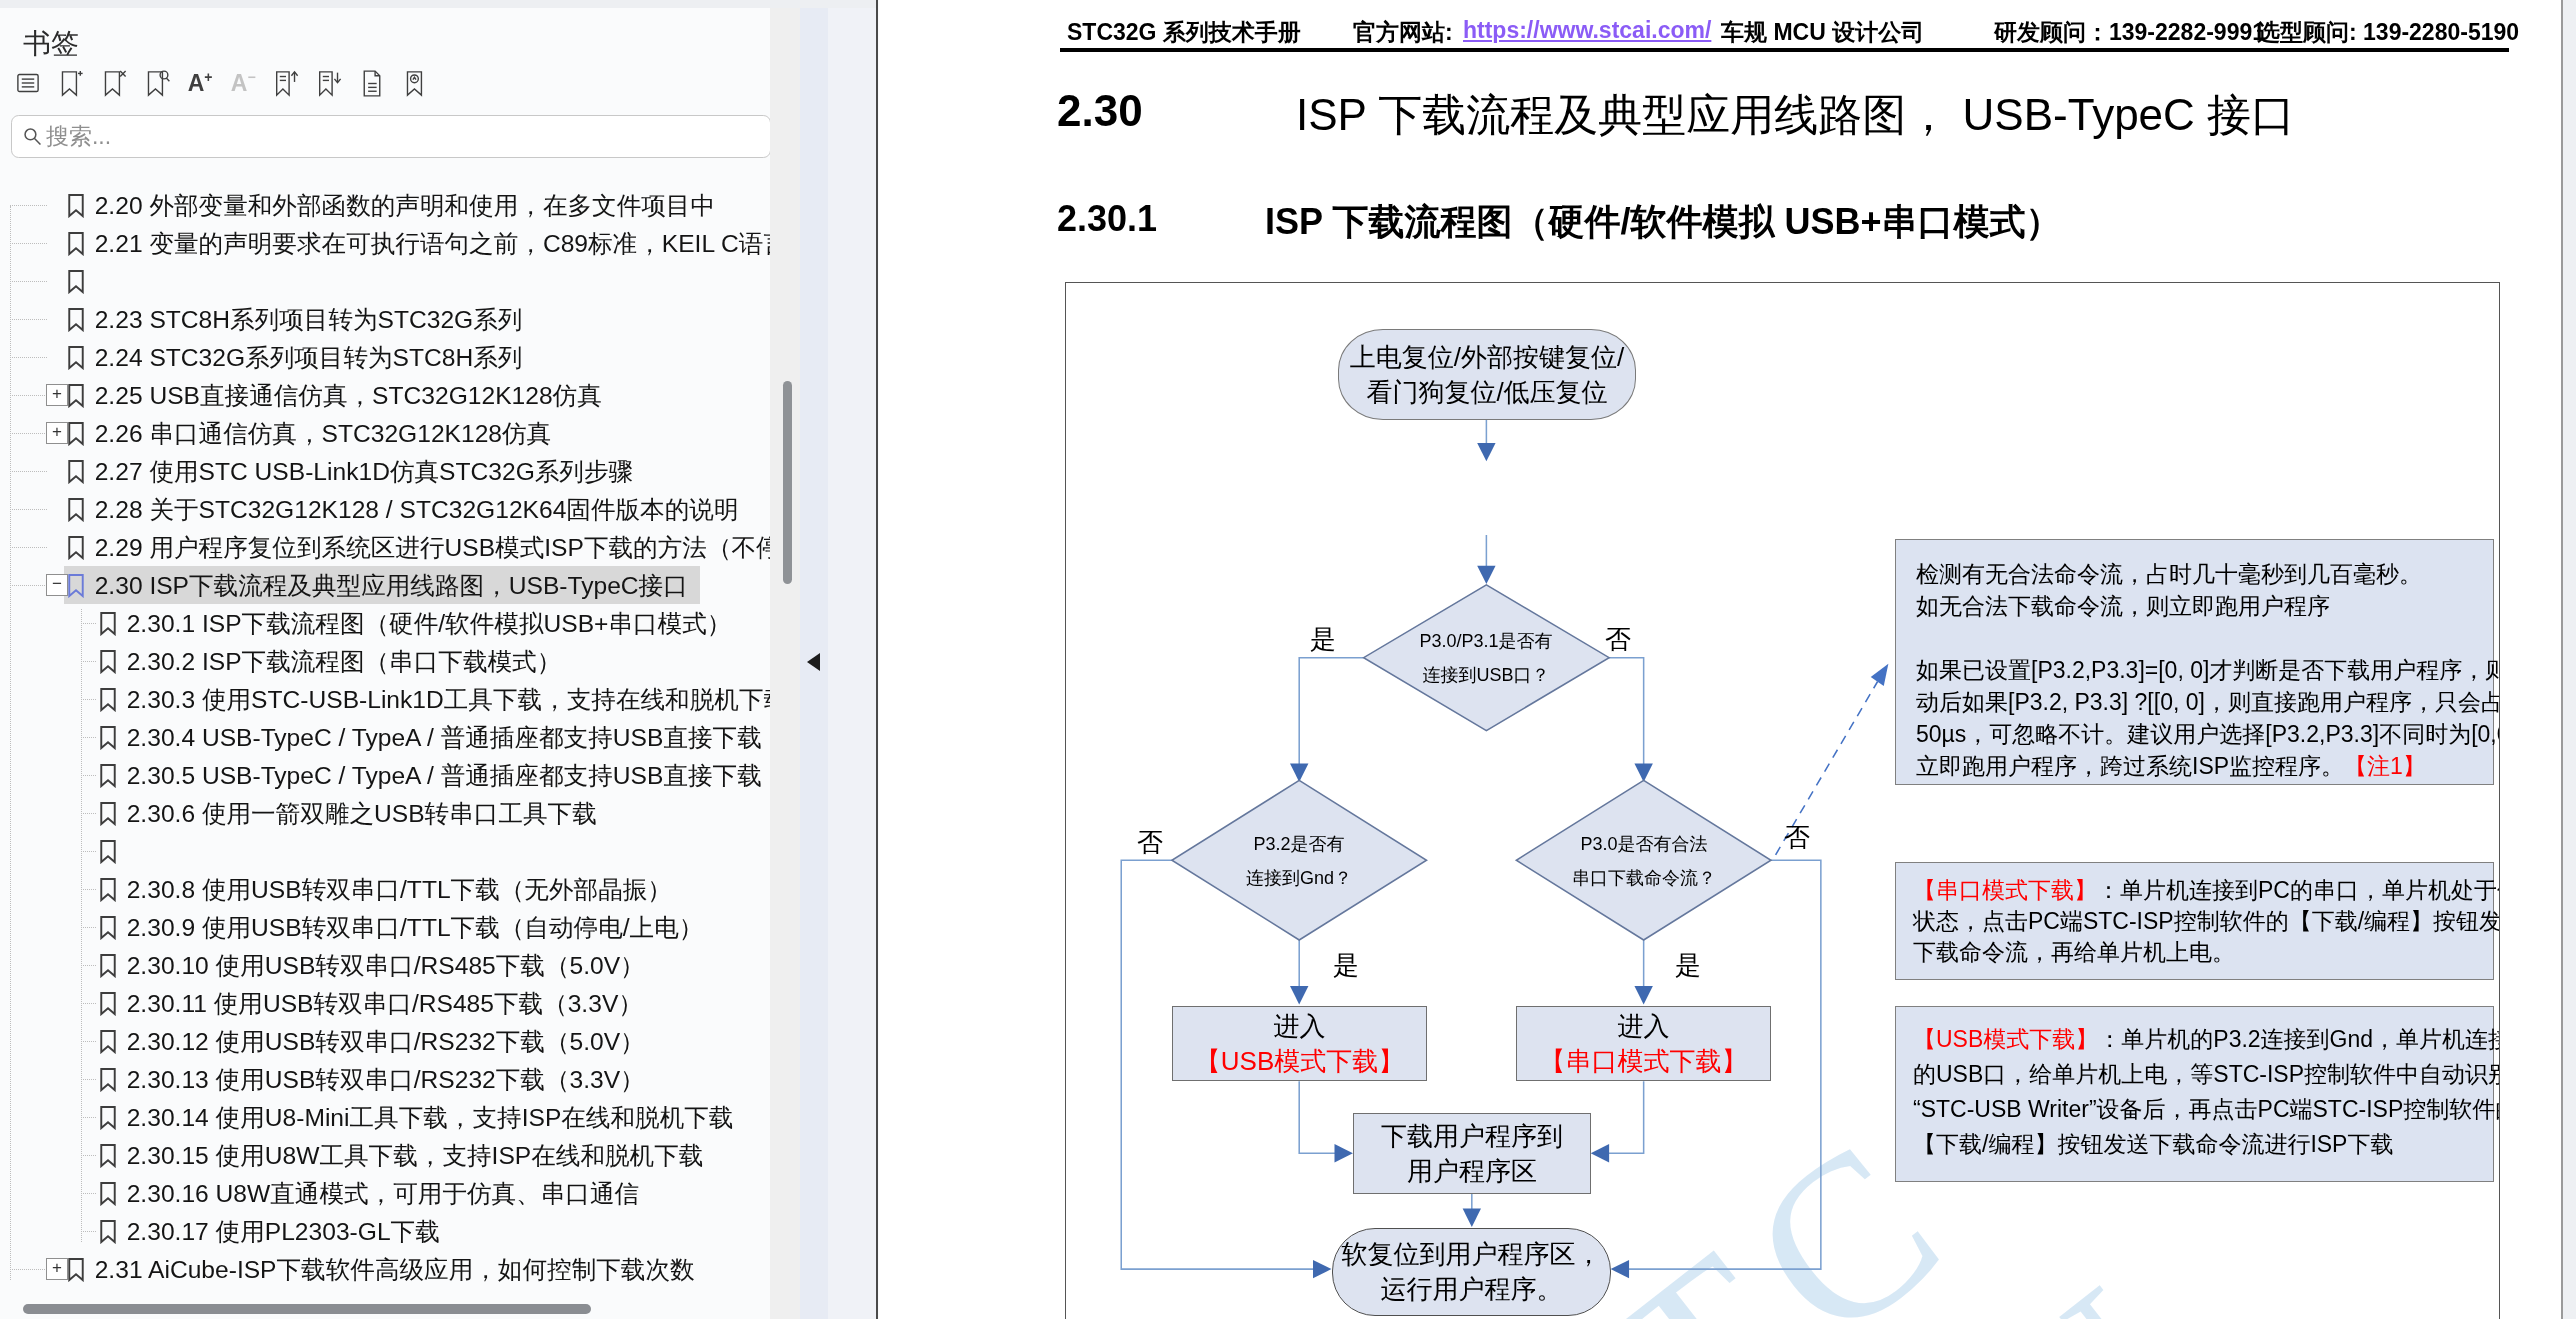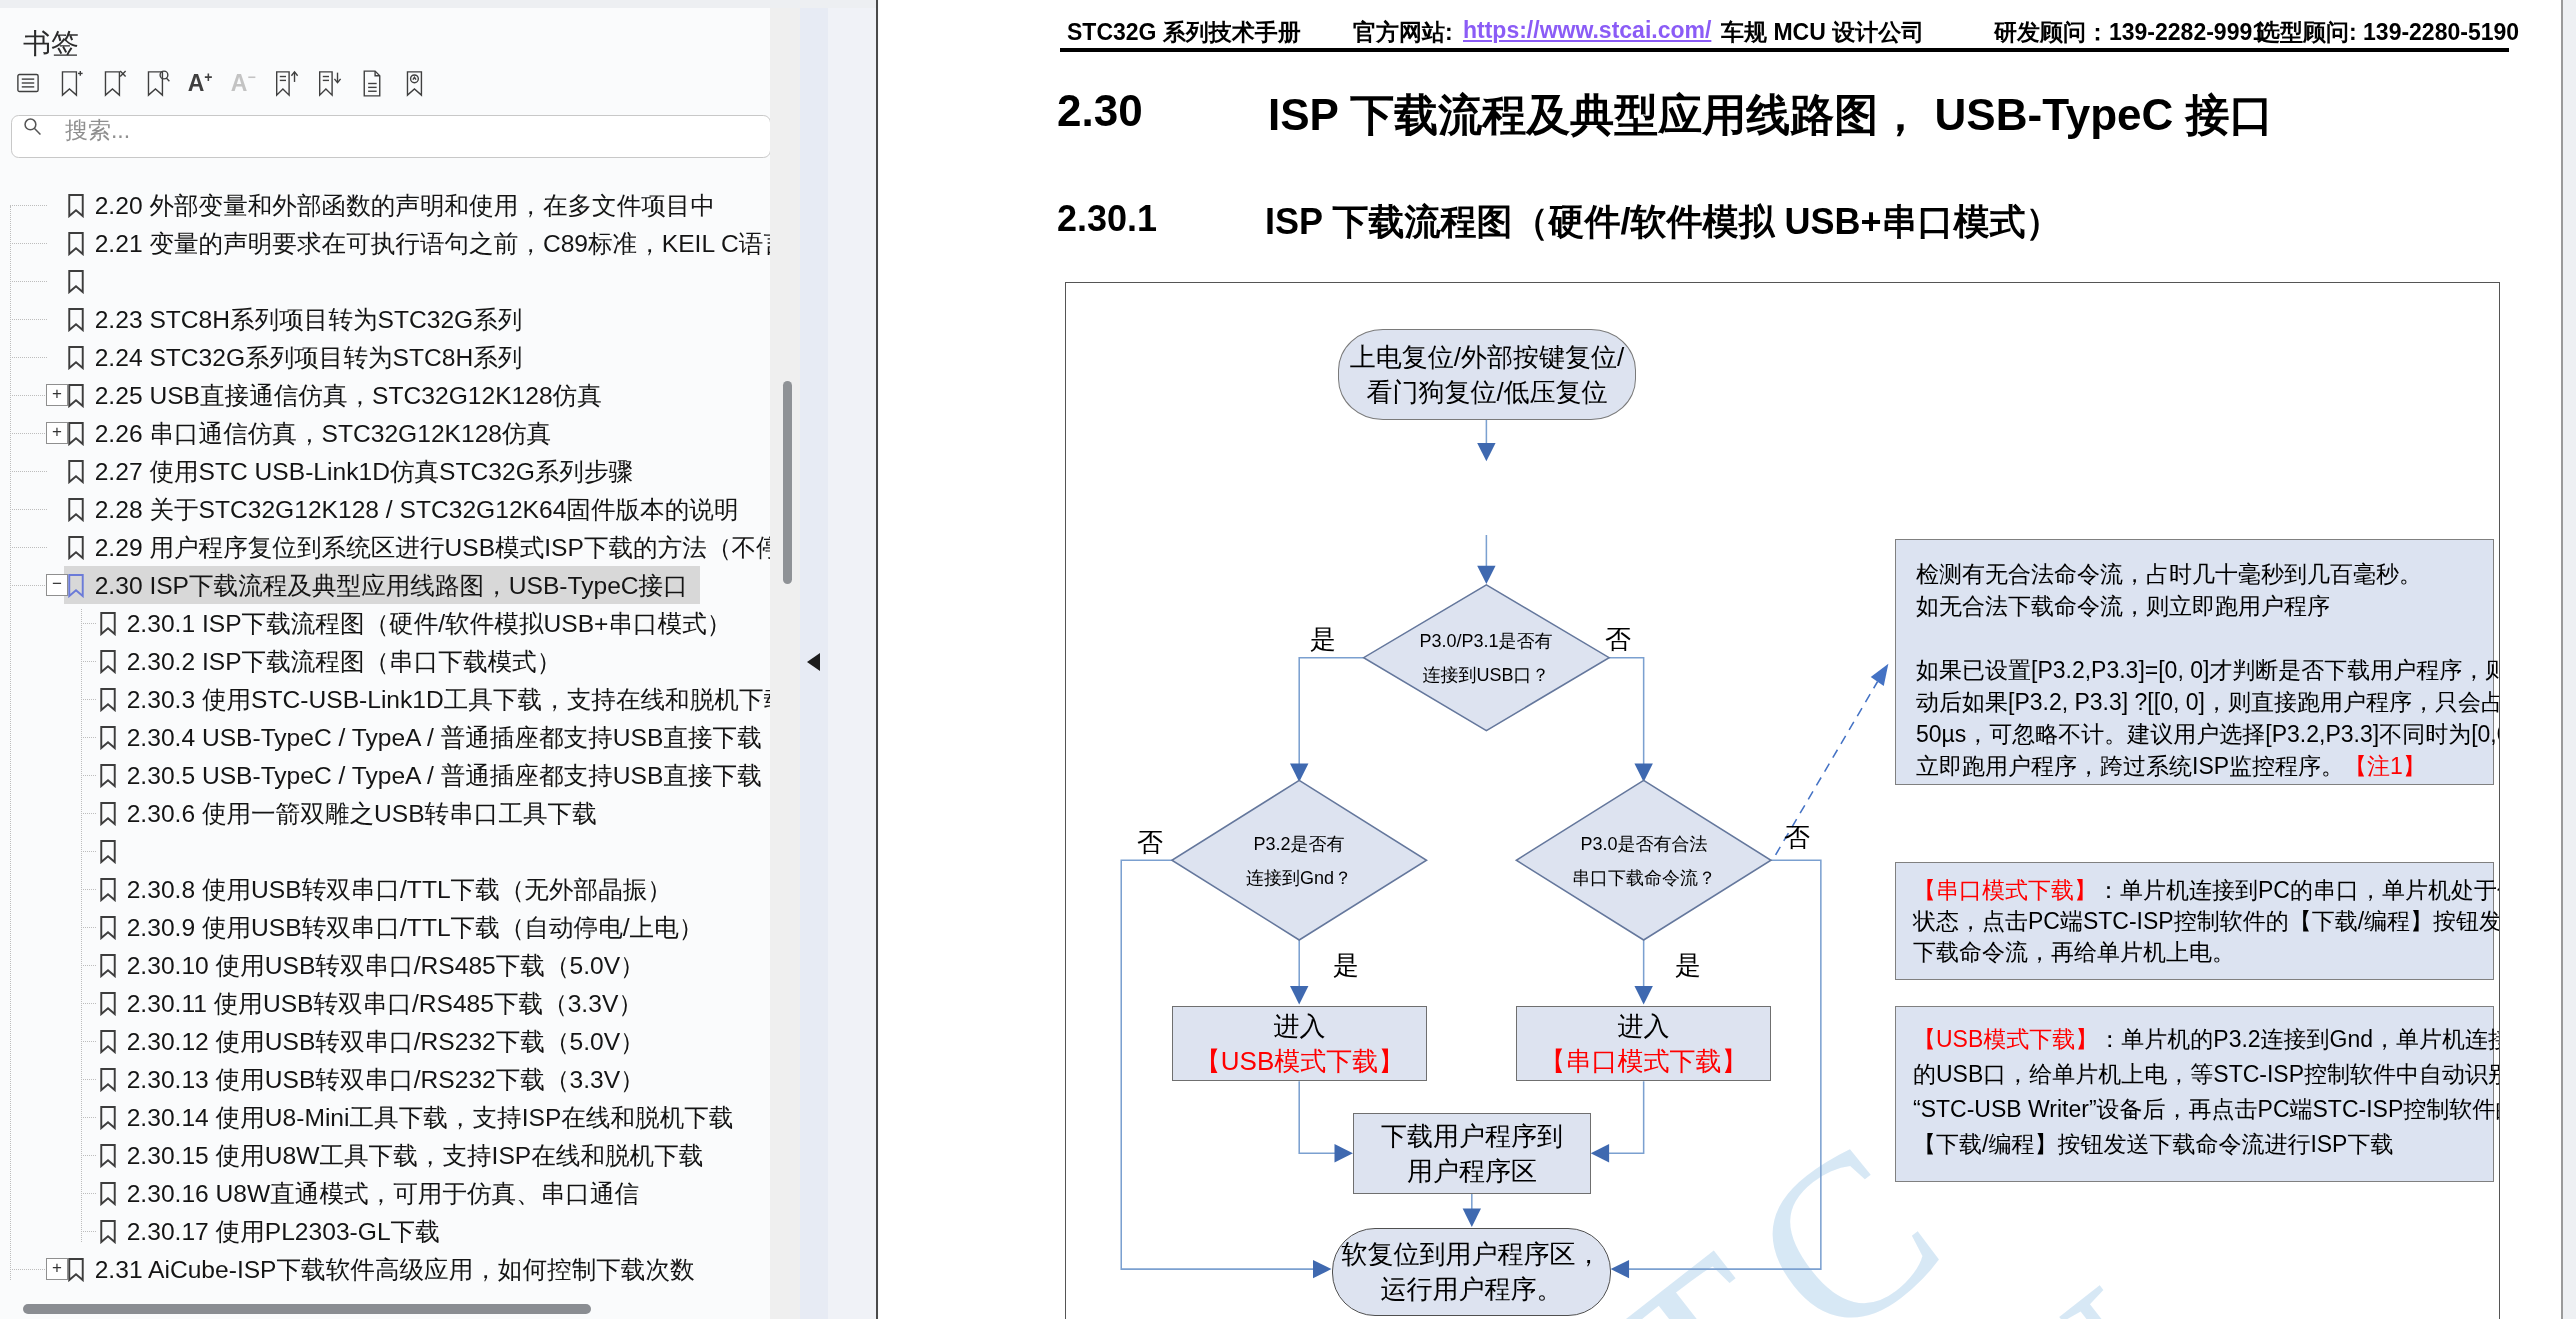--- a/index.html
+++ b/index.html
@@ -10,21 +10,21 @@
   .topstrip{position:absolute;left:0;top:0;width:876px;height:7.7px;background:#edeff2;}
   .sb-title{position:absolute;left:23px;top:24.6px;font-size:28px;color:#2b2b2b;}
   .sb-toolbar{position:absolute;left:9.2px;top:64px;display:flex;gap:6.1px;}
   .tbtn{width:37px;height:38px;display:flex;align-items:center;justify-content:center;}
   .tbtn svg{stroke:#3f3f3f;stroke-width:1.8;fill:none;}
   .tbtn.disabled, .tbtn.disabled svg{stroke:#c3c3c3;color:#c3c3c3;}
   .tA{font-size:23px;color:#3f3f3f;font-weight:bold;}
   .tA sup{font-size:14px;}
   .tbtn.disabled .tA{color:#c3c3c3;}
   .sb-search{position:absolute;left:10.7px;top:115px;width:737px;height:41px;border:1.5px solid #c8c8c8;
-             border-radius:7.7px;background:#fff;display:flex;align-items:flex-start;padding:0 10.7px;gap:19px;}
+             border-radius:7.7px;background:#fff;display:flex;align-items:center;padding:0 10.7px;gap:0;}
   .sb-search input{border:none;outline:none;font-size:23px;color:#444;flex:1;background:transparent;
                    font-family:"Liberation Sans","DejaVu Sans",sans-serif;}
   .sb-search input::placeholder{color:#8f8f8f;}
   .bm-list{position:absolute;left:0;top:186px;width:770px;height:1120px;overflow:hidden;}
   .bm-row{position:relative;height:38px;display:flex;align-items:center;white-space:nowrap;}
   .bm-row::before{content:"";position:absolute;top:50%;border-top:1.5px dotted #bdbdbd;}
   .bm-row.lvl1::before{left:10px;width:37px;}
   .bm-row.lvl2::before{left:81px;width:15.3px;}
   .guide{position:absolute;border-left:1.5px dotted #bdbdbd;width:0;}
   .g1{left:10px;top:206px;height:1074px;}
@@ -50,21 +50,21 @@
   .hscroll{position:absolute;left:23px;top:1304px;width:568px;height:10px;background:#8a8d92;border-radius:5.4px;}
   
   .page{position:absolute;left:879px;top:0;width:1683px;height:1320px;background:#fff;
         font-family:"Liberation Serif","DejaVu Serif",serif;}
   .page-edge-line{position:absolute;left:2561px;top:0;width:1.5px;height:1320px;background:#9a9a9a;}
   .page-edge-gutter{position:absolute;left:2563px;top:0;width:13px;height:1320px;background:#eef0f3;}
   .hdr{position:absolute;top:17px;font-size:23px;font-weight:bold;color:#000;white-space:nowrap;}
   .hdr a{color:#8b5cf6;text-decoration:underline;font-weight:bold;}
   .hdr-rule{position:absolute;left:1060px;top:48px;width:1449px;height:3.8px;background:#000;}
   .h1n{position:absolute;left:1057px;top:86px;font-size:44px;font-weight:bold;}
-  .h1t{position:absolute;left:1268px;top:86px;font-size:44px;font-weight:bold;white-space:nowrap;}
+  .h1t{position:absolute;left:1296px;top:86px;font-size:44px;font-weight:normal;white-space:nowrap;}
   .h2n{position:absolute;left:1057px;top:198px;font-size:36px;font-weight:bold;}
   .h2t{position:absolute;left:1265px;top:198px;font-size:36px;font-weight:bold;white-space:nowrap;}
   
   .frame{position:absolute;left:1065px;top:282px;width:1433px;height:1044px;border:1.5px solid #555;
          background:#fff;overflow:hidden;}
   .frame svg.wires{position:absolute;left:0;top:0;}
   .node{position:absolute;background:#dde3f0;border:1.5px solid #6f6f6f;display:flex;flex-direction:column;
         align-items:center;justify-content:center;font-size:26px;color:#000;text-align:center;
         line-height:35px;white-space:pre-line;box-sizing:border-box;}
   .ellipse{border-radius:45px/41px;border-color:#7a7a7a;}

